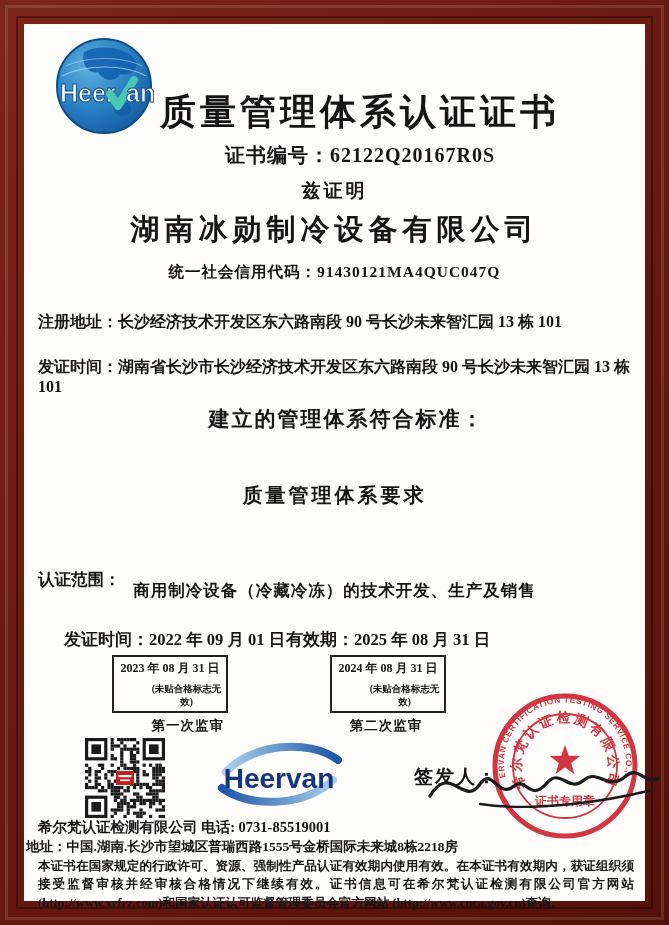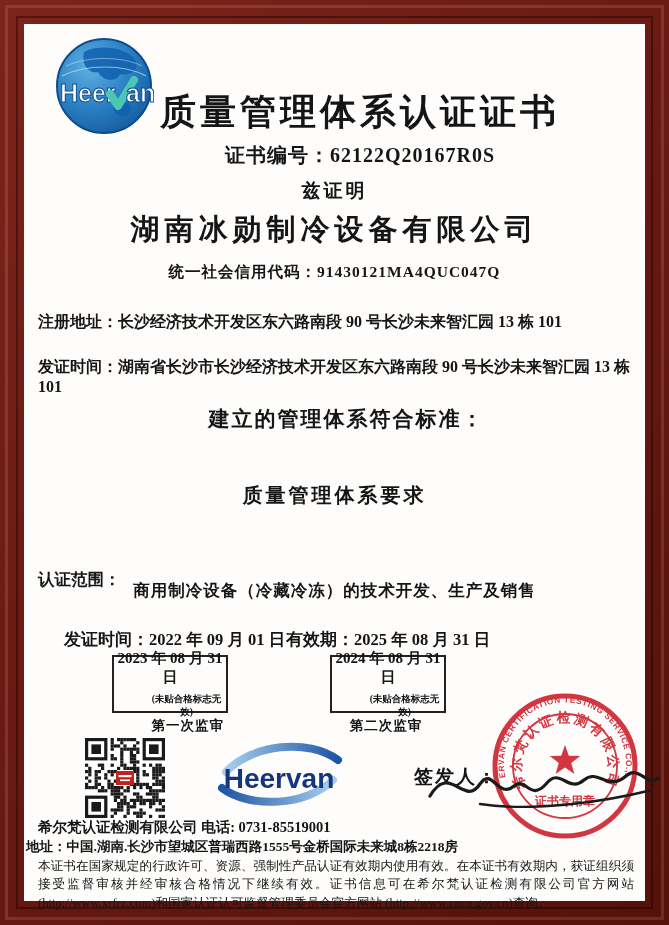--- a/index.html
+++ b/index.html
@@ -28,35 +28,35 @@
   .auditaddr{left:14px;top:333px;width:606px;font-size:16px;font-weight:bold;}
   .stdhead{left:12px;top:381px;width:621px;font-size:21px;font-weight:bold;letter-spacing:2px;}
   .stdcode{left:0;top:417px;width:621px;font-size:26px;font-weight:600;letter-spacing:1px;}
   .stdname{left:0;top:458px;width:621px;font-size:20px;font-weight:bold;letter-spacing:3px;}
   .scopelabel{left:14px;top:514px;width:300px;font-size:16.5px;font-weight:bold;margin-top:31px;}
   .scopetext{left:0;top:556px;width:621px;font-size:16.5px;font-weight:bold;letter-spacing:1px;}
   .issue{left:40px;top:604px;font-size:16.5px;}
   .valid{left:262px;top:604px;font-size:16.5px;}
   .datelabel{font-weight:bold;font-size:17px;}
   .survbox{top:631px;width:112px;height:54px;border:2px solid #222;display:flex;flex-direction:column;justify-content:center;gap:6px;text-align:center;}
-  .survbox .d{font-size:15px;font-weight:bold;}
+  .survbox .d{font-size:12px;font-weight:bold;}
   .survbox .n{font-size:9.5px;font-weight:bold;margin-left:33px;}
   .box1{left:88px;}
   .box2{left:306px;}
   .cap{top:693px;width:112px;text-align:center;font-size:13.5px;font-weight:bold;letter-spacing:1px;}
   .cap1{left:88px;text-align:right;}
   .cap2{left:306px;}
   .qr{left:61px;top:714px;width:80px;height:80px;}
   .blogo{left:188px;top:714px;width:135px;height:72px;}
   .issuer{left:364px;top:740px;font-size:19px;font-weight:bold;letter-spacing:2px;margin-left:26px;}
   .seal{left:466px;top:667px;width:150px;height:150px;opacity:.92;mix-blend-mode:multiply;z-index:4;}
   .sig{left:398px;top:726px;width:244px;height:74px;z-index:5;}
   .fline1{left:14px;top:794px;font-size:14.5px;font-weight:bold;}
   .fline2{left:2px;top:814px;font-size:13.5px;font-weight:bold;}
-  .legal{left:14px;top:833px;width:596px;font-size:12.6px;font-weight:400;line-height:18.4px;text-align:justify;}
+  .legal{left:14px;top:833px;width:596px;font-size:12.6px;font-weight:700;line-height:18.4px;text-align:justify;}
   svg text{font-family:"Liberation Sans","DejaVu Sans",sans-serif;}
 </style>
 </head>
 <body>
 
 <div class="frame"></div>
 <div class="frame-hi"></div>
 <div class="frame-lo"></div>
 
 <div class="paper">

